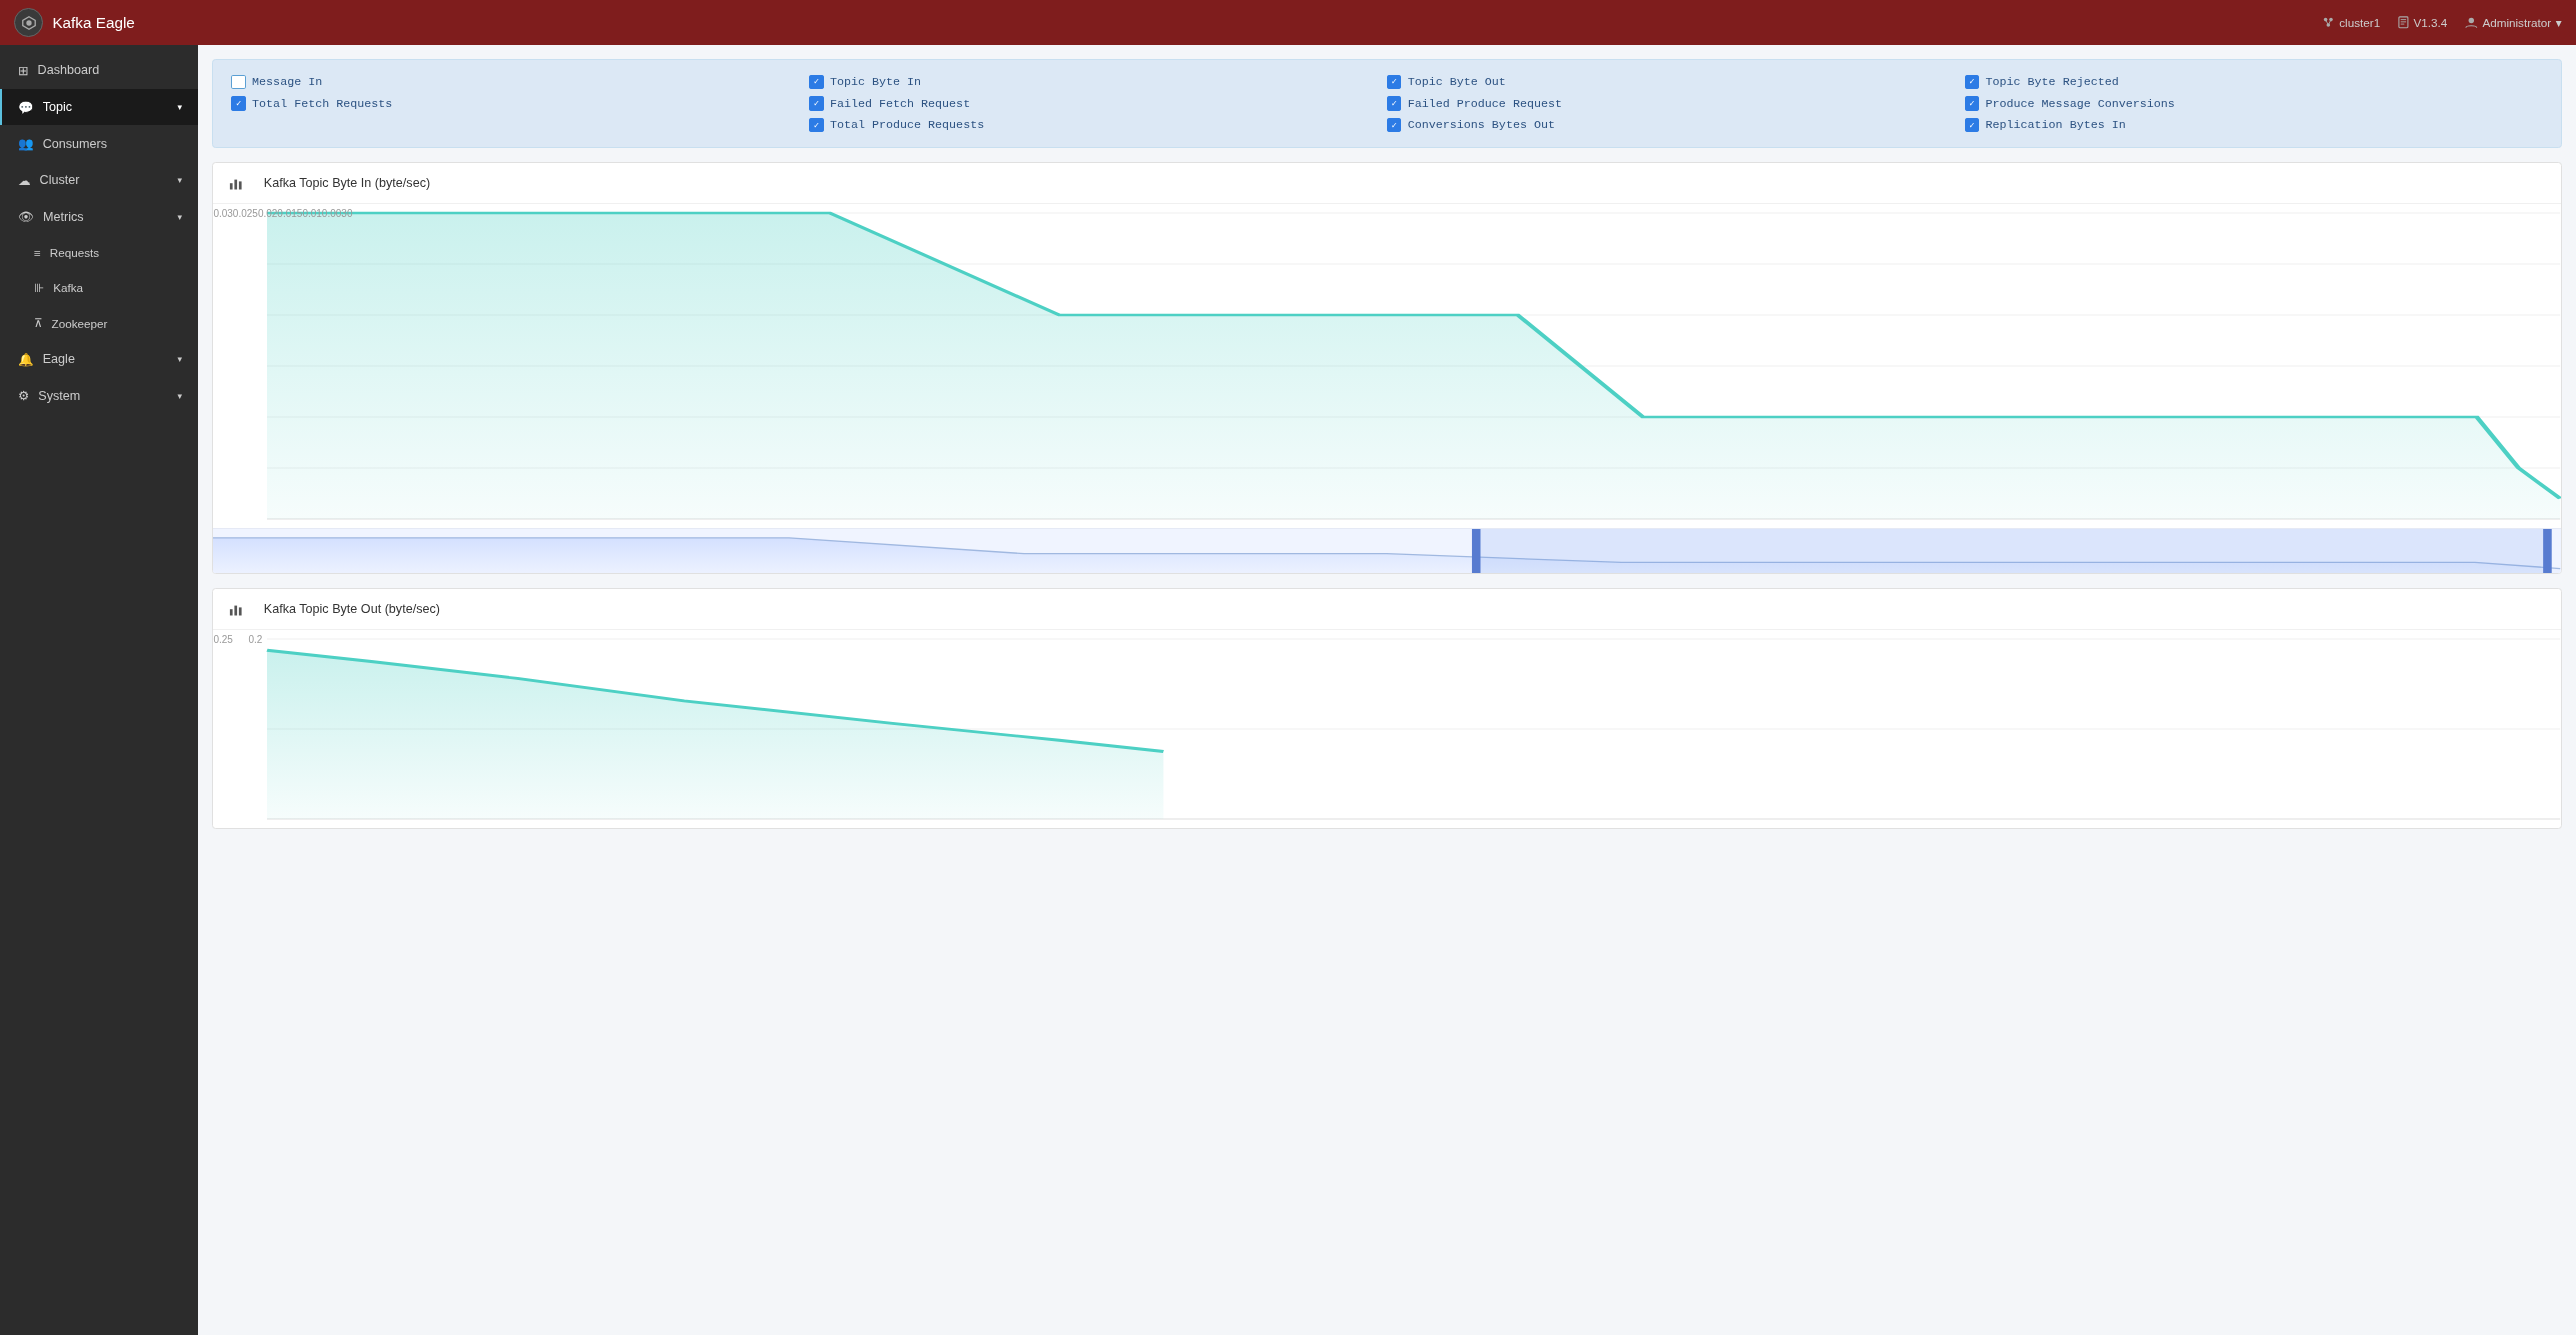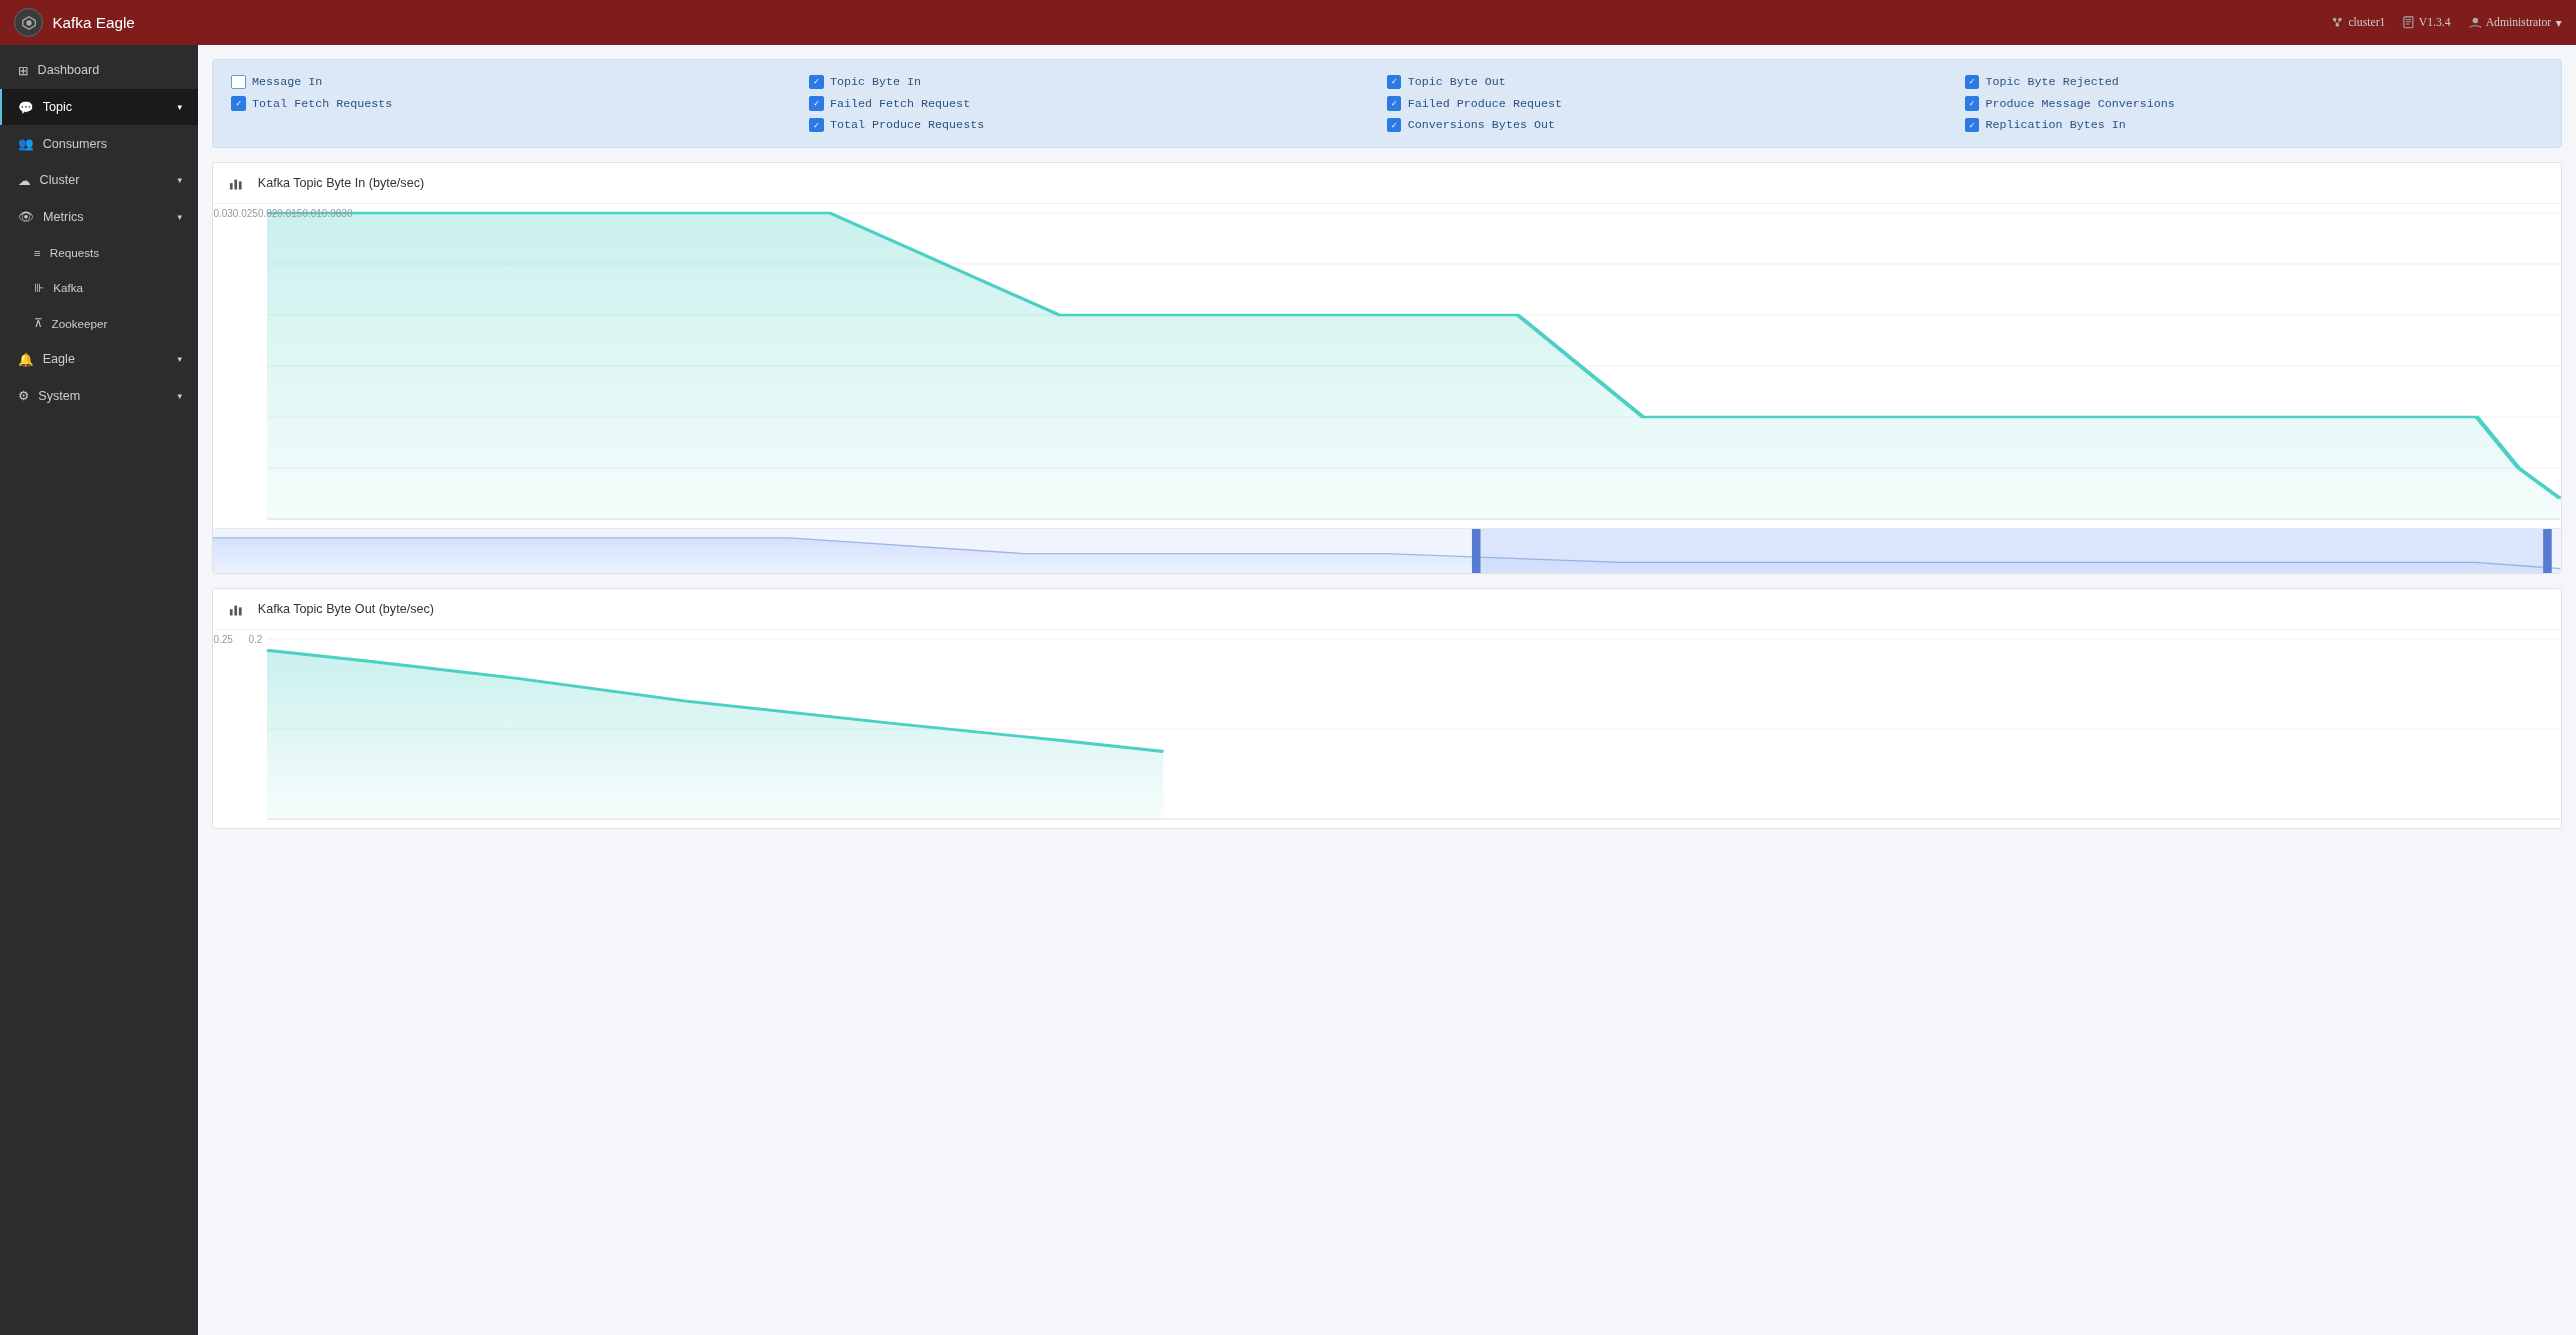--- a/index.html
+++ b/index.html
@@ -34,21 +34,20 @@
       align-items: center;
       justify-content: center;
     }
     .topnav-right {
       margin-left: auto;
       display: flex;
       align-items: center;
       gap: 18px;
       font-size: 11.7px;
       color: #ccc;
-      font-family: Liberation Serif, serif;
     }
     .topnav-right span { display: flex; align-items: center; gap: 4.5px; }
 
     
     .layout {
       display: flex;
       flex: 1;
       overflow: hidden;
     }
 
@@ -137,21 +136,21 @@
     .chart-card {
       background: #fff;
       border: 0.9px solid #e0e0e0;
       border-radius: 3.6px;
       margin-bottom: 14.4px;
       overflow: hidden;
     }
     .chart-title {
       display: flex;
       align-items: center;
-      gap: 14px;
+      gap: 20px;
       padding: 12.6px 16px;
       font-size: 12.6px;
       font-weight: 500;
       color: #333;
       border-bottom: 0.9px solid #f0f0f0;
     }
     .chart-body {
       padding: 9px 0 9px 54px;
       position: relative;
       height: 324px;

